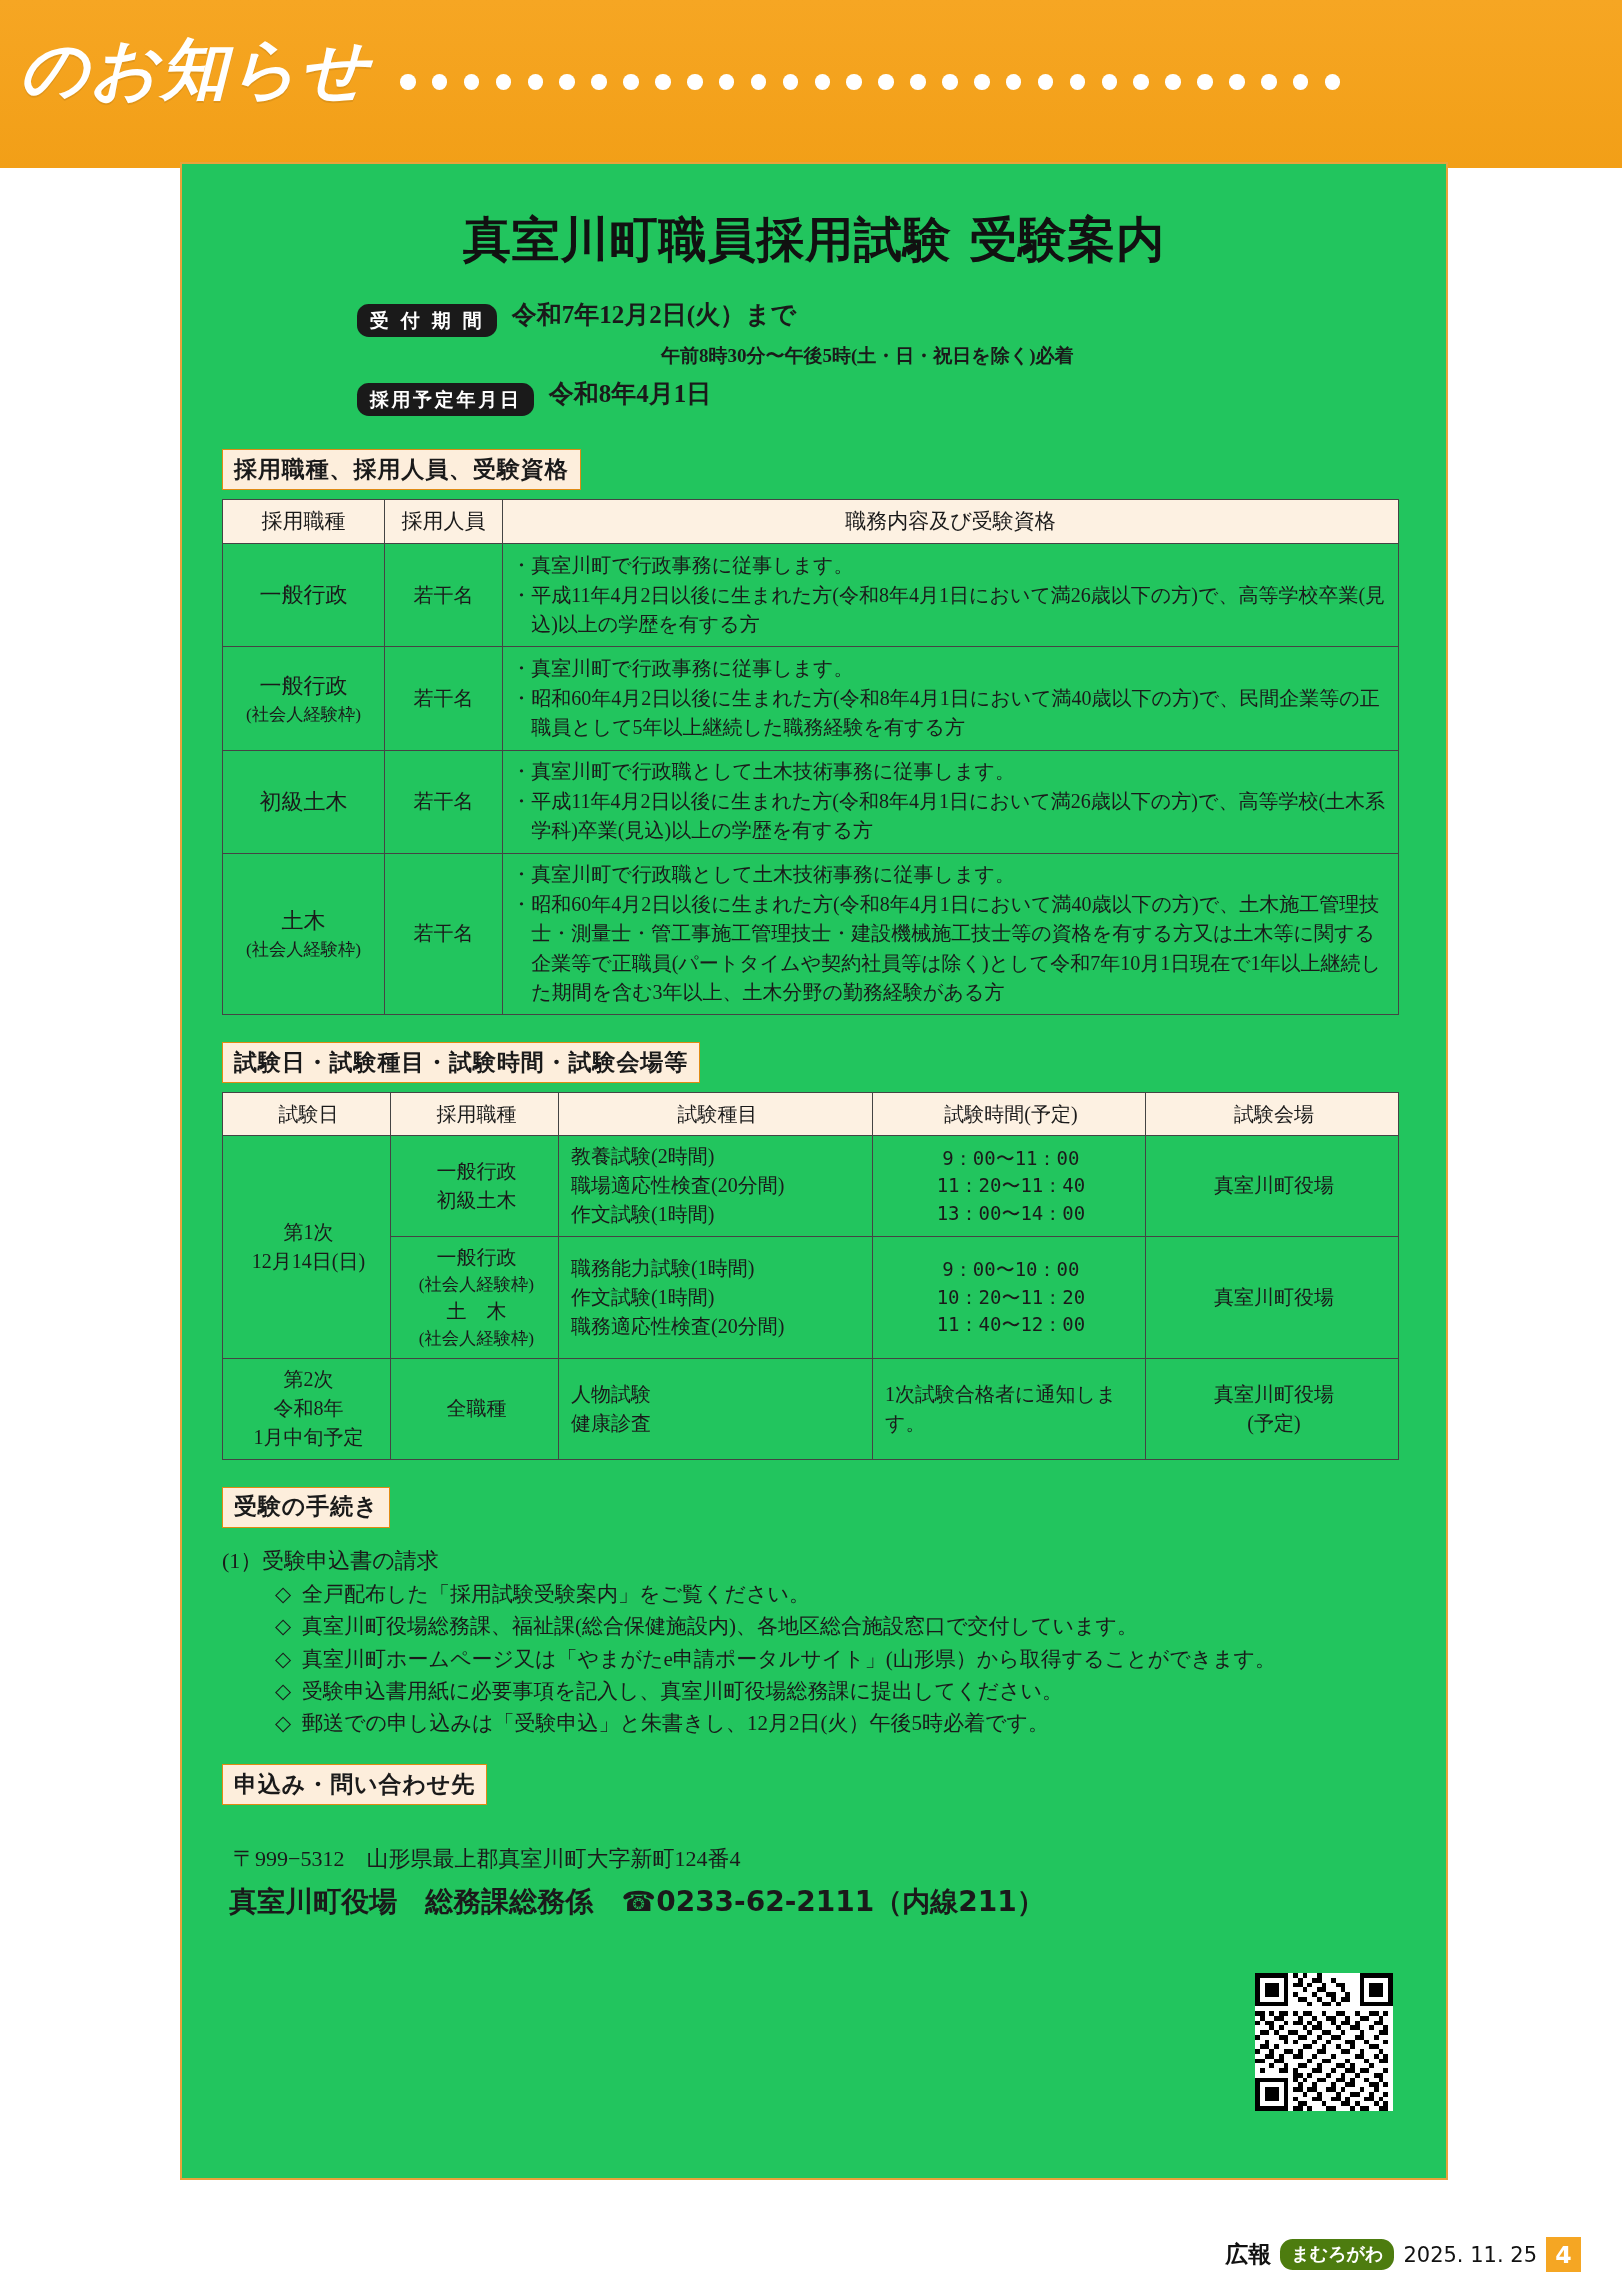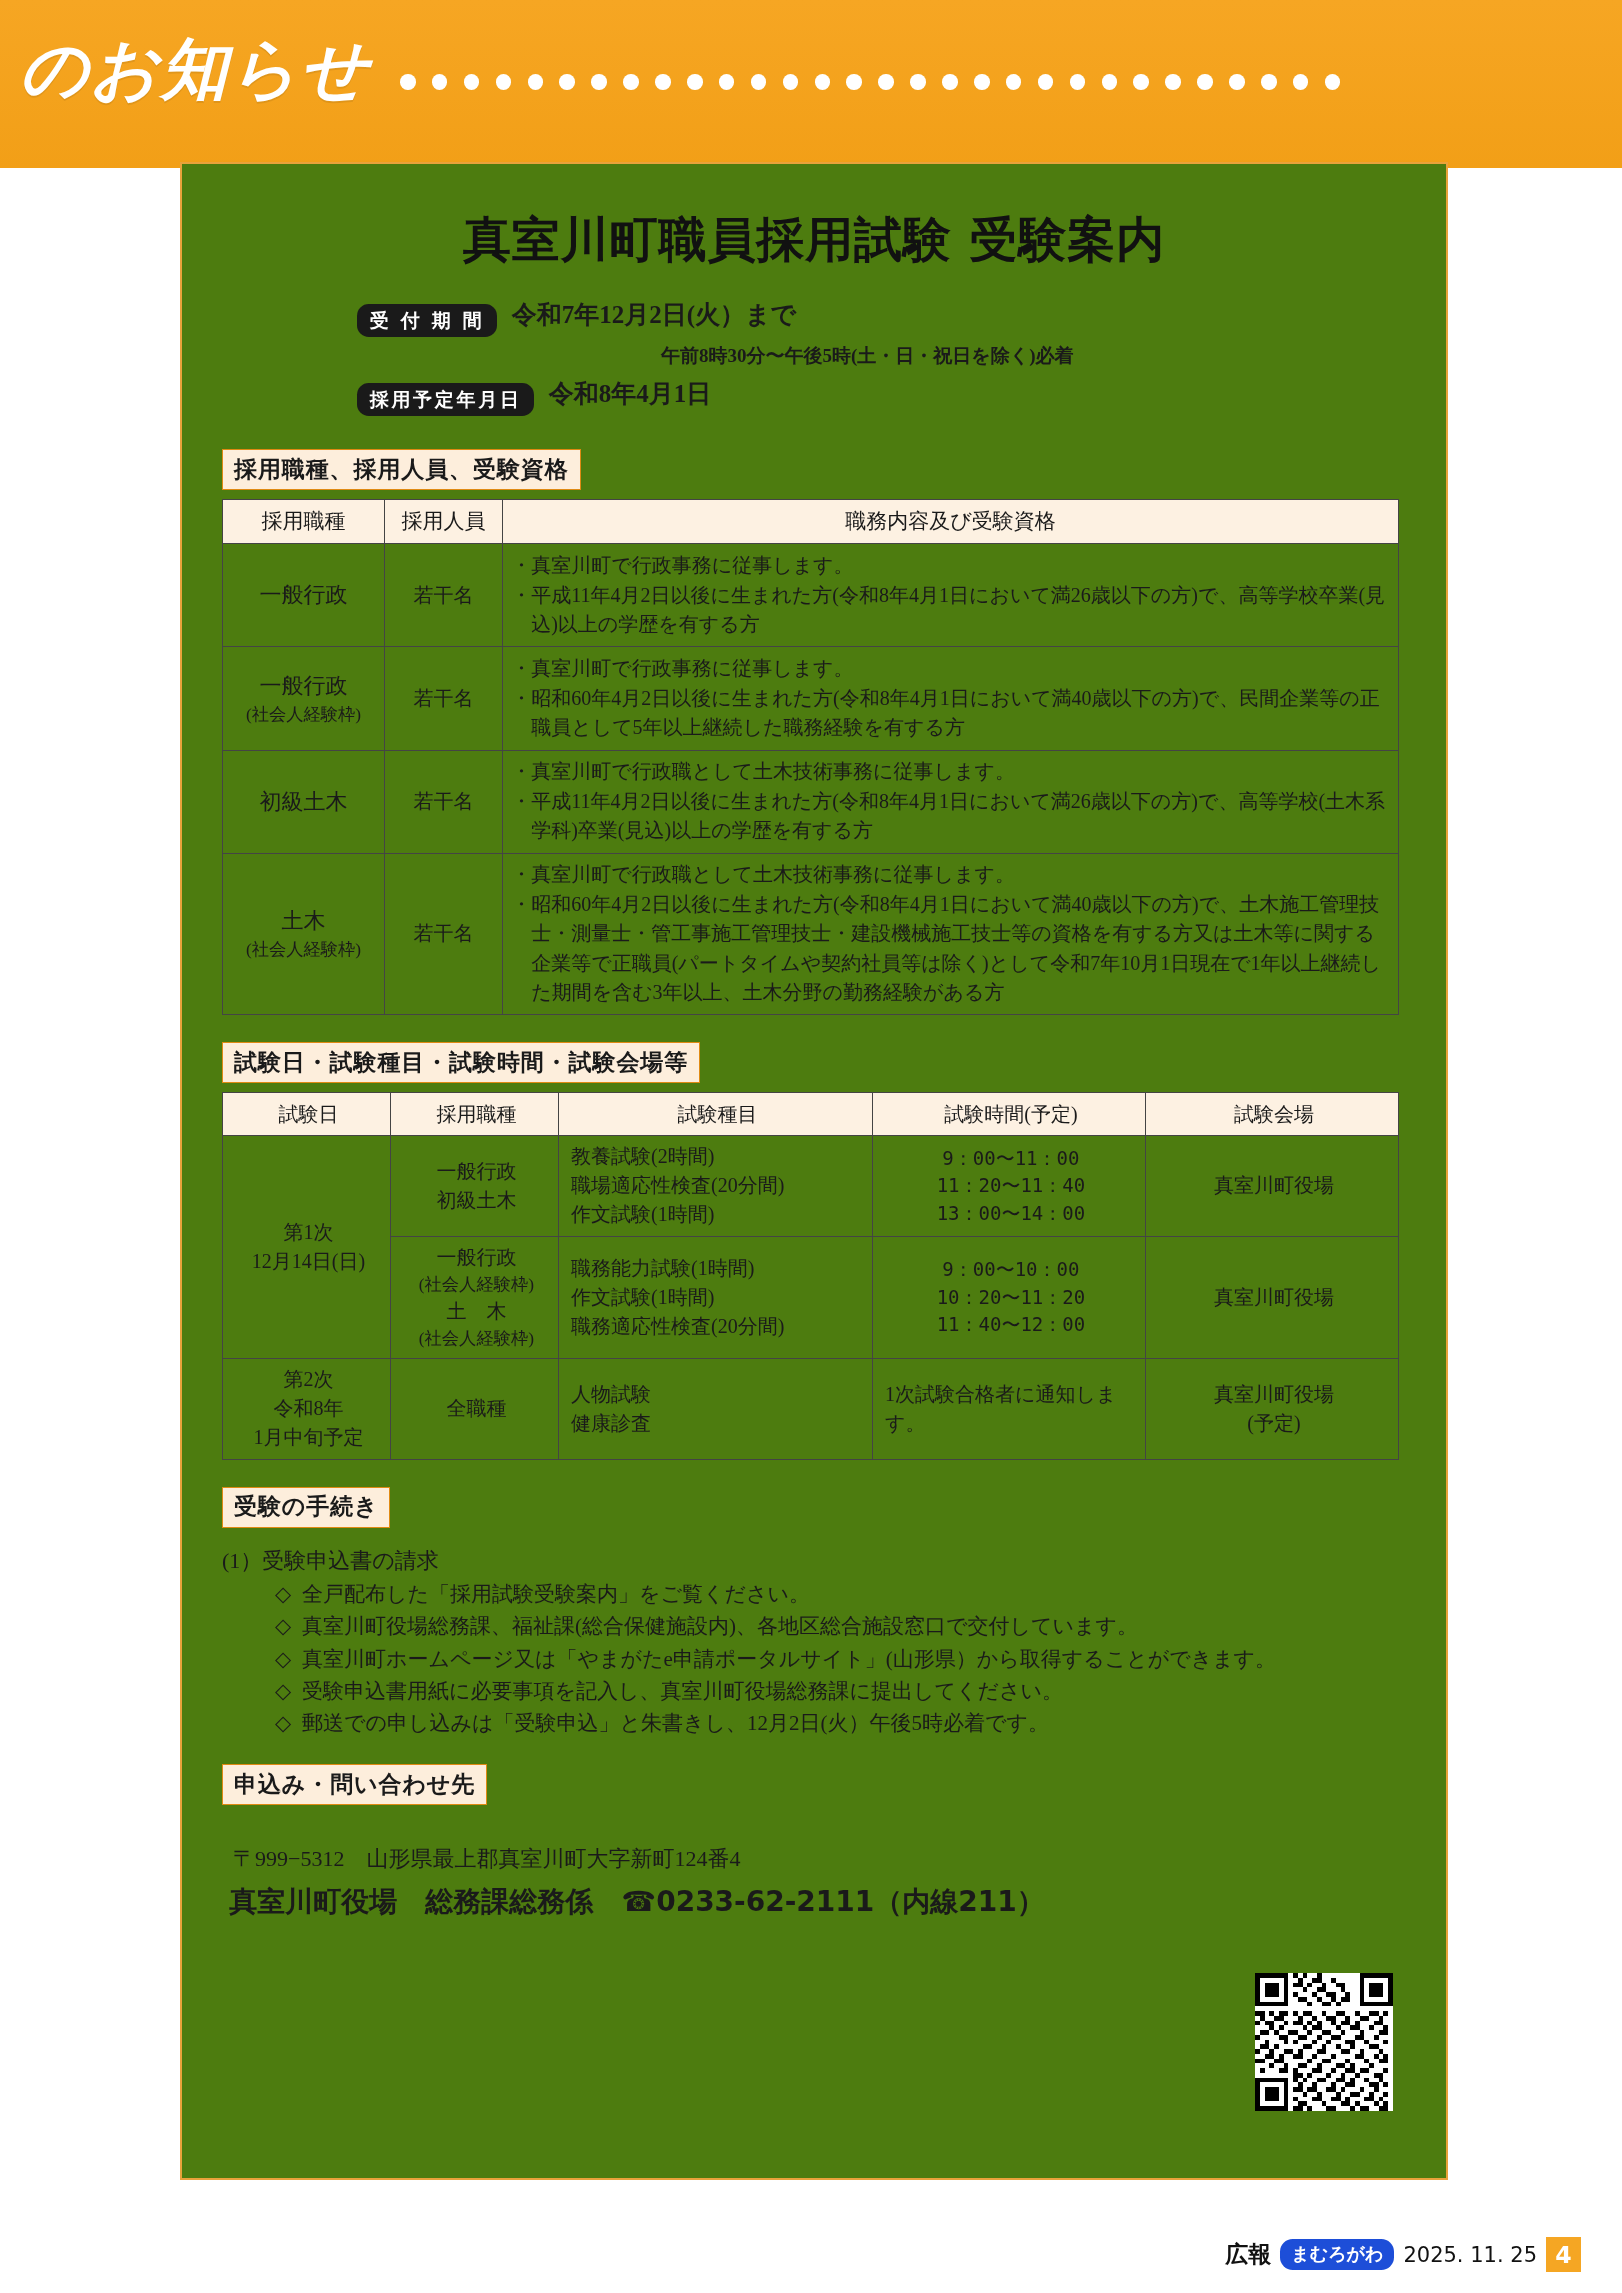--- a/index.html
+++ b/index.html
@@ -32,21 +32,21 @@
     position:absolute;left:400px;top:64px;width:1182px;height:36px;
     display:flex;align-items:center;gap:16.4px;
   }
   .header-dots i{
     display:block;width:15.5px;height:15.5px;border-radius:50%;
     background:#ffffff;flex:none;
   }
   
   .card{
     position:absolute;left:180px;top:162px;width:1268px;height:2018px;
-    border:2.7px solid #e9a23b;background:#4d7c0f;
+    border:2.7px solid #e9a23b;background:#22c55e;
     box-sizing:border-box;
   }
   .inner{
     padding:23.6px 40px 0 40px;
   }
   h1.doc-title{
     margin:20px 0 0 0;
     text-align:center;
     font-family:"DejaVu Sans","Liberation Sans",sans-serif;
     font-weight:bold;
@@ -143,21 +143,21 @@
   
   .footer{
     position:absolute;right:42px;bottom:22px;
     display:flex;align-items:center;gap:9px;
   }
   .f-koho{
     font-family:"DejaVu Sans","Liberation Sans",sans-serif;
     font-weight:bold;font-size:23px;color:#111;
   }
   .f-logo{
-    background:#1d4ed8;color:#fff;border-radius:12.7px;
+    background:#4d7c0f;color:#fff;border-radius:12.7px;
     font-family:"DejaVu Sans","Liberation Sans",sans-serif;
     font-size:18px;padding:2.7px 11px 3.6px 11px;font-weight:bold;
   }
   .f-date{
     font-family:"DejaVu Sans","Liberation Sans",sans-serif;
     font-size:21px;color:#111;
   }
   .f-page{
     background:#f5a623;color:#fff;
     font-family:"DejaVu Sans","Liberation Sans",sans-serif;

